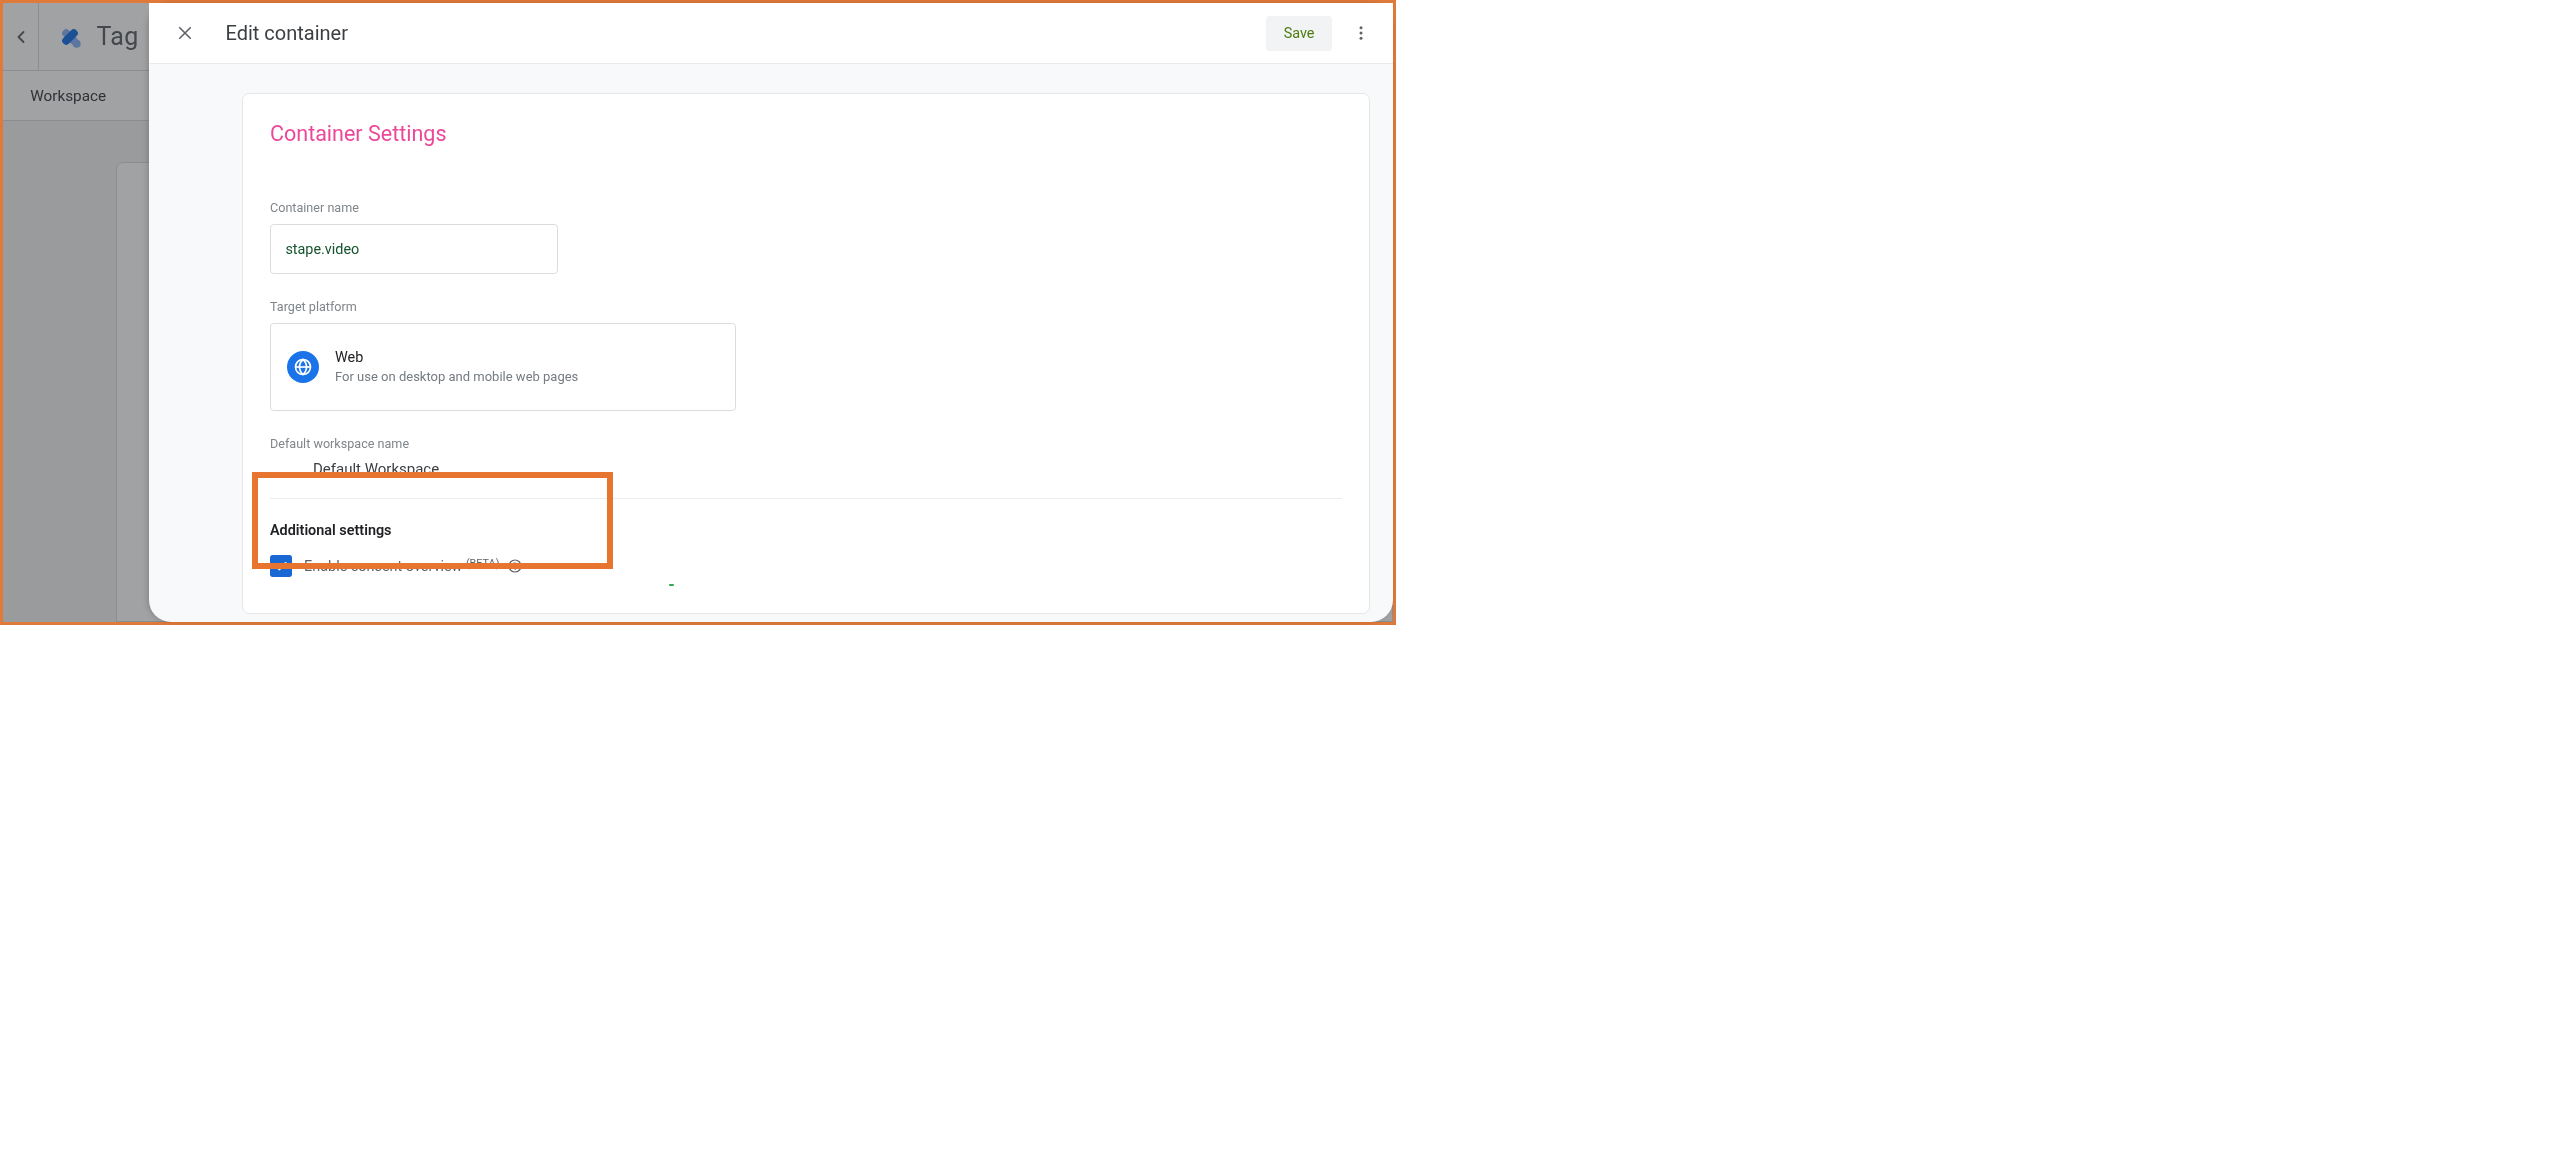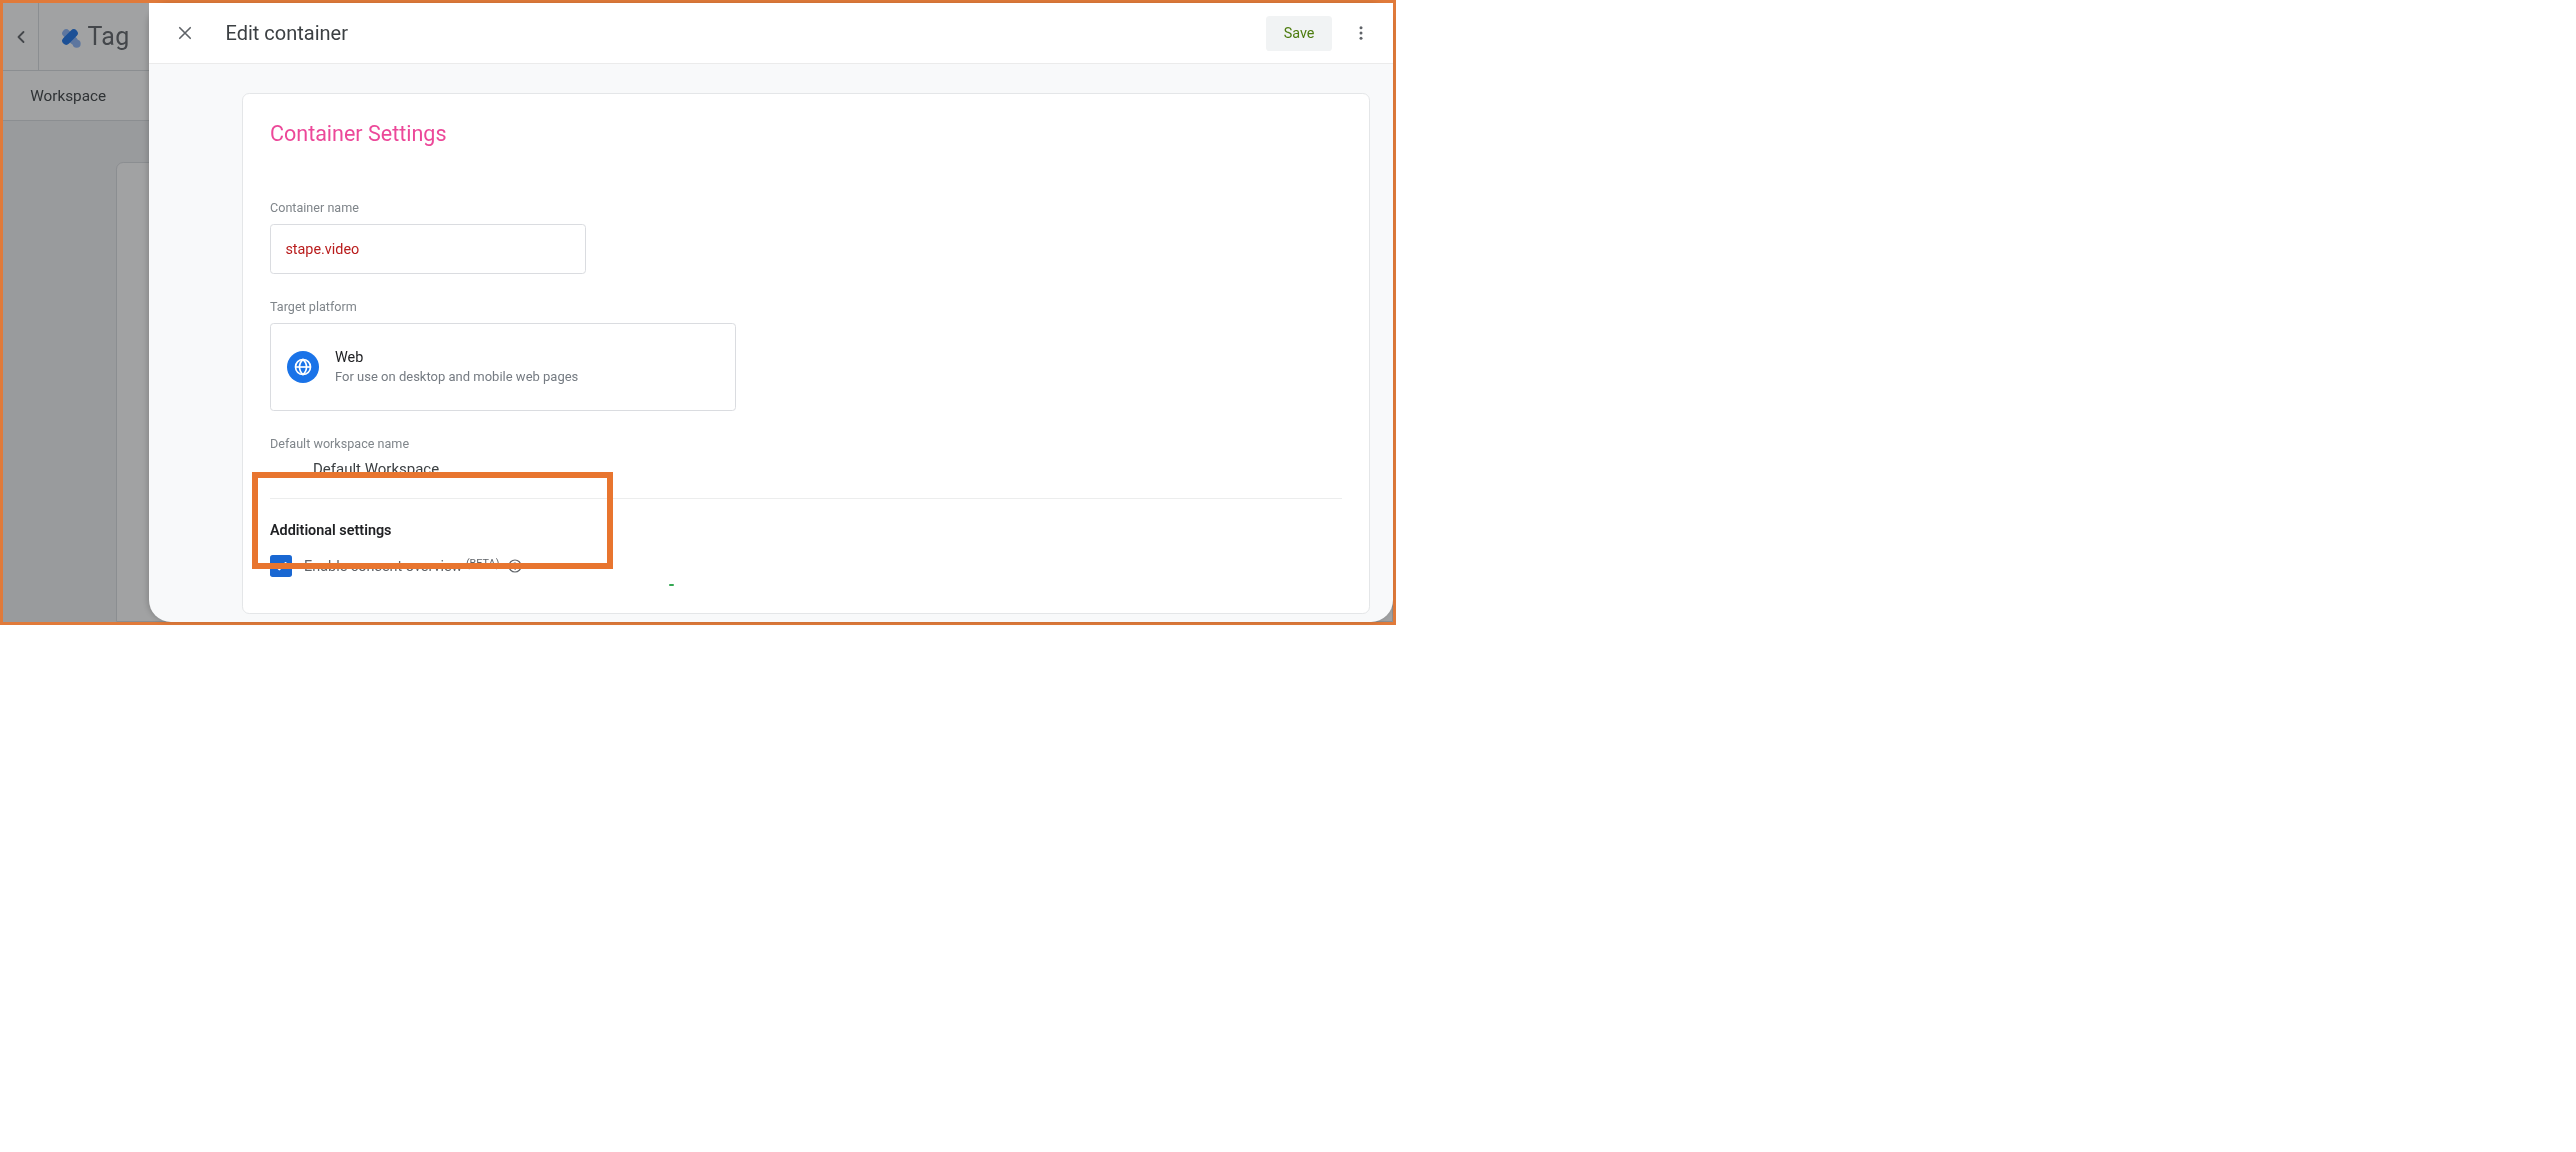--- a/index.html
+++ b/index.html
@@ -41,20 +41,21 @@
     color: #5f6368;
   }
   .bg-logo {
     width: 36px; height: 36px;
     margin-left: 12.6px;
     display: flex; align-items: center; justify-content: center;
   }
   .bg-title {
     font-size: 25px;
     color: #5f6368;
+    margin-left: 9px;
     letter-spacing: 0.2px;
   }
   .bg-tabs {
     position: absolute;
     left: 0; top: 68px; right: 0;
     height: 50px;
     border-bottom: 0.9px solid #dadce0;
     display: flex;
     align-items: center;
     padding-left: 20px;
@@ -159,27 +160,27 @@
     font-weight: 400;
     color: #ec4899;
     margin-bottom: 54px;
   }
   .field-label {
     font-size: 12.6px;
     color: #80868b;
     margin-bottom: 9px;
   }
   .name-input {
-    width: 316px;
+    width: 288px;
     height: 50px;
     border: 0.9px solid #dadce0;
     border-radius: 3.6px;
     padding: 0 14.4px;
     font-size: 14.4px;
-    color: #b91c1c;
+    color: #14532d;
     font-family: inherit;
     outline: none;
   }
 
   .block { margin-bottom: 25px; }
 
   .platform-box {
     width: 466px;
     border: 0.9px solid #dadce0;
     border-radius: 3.6px;

